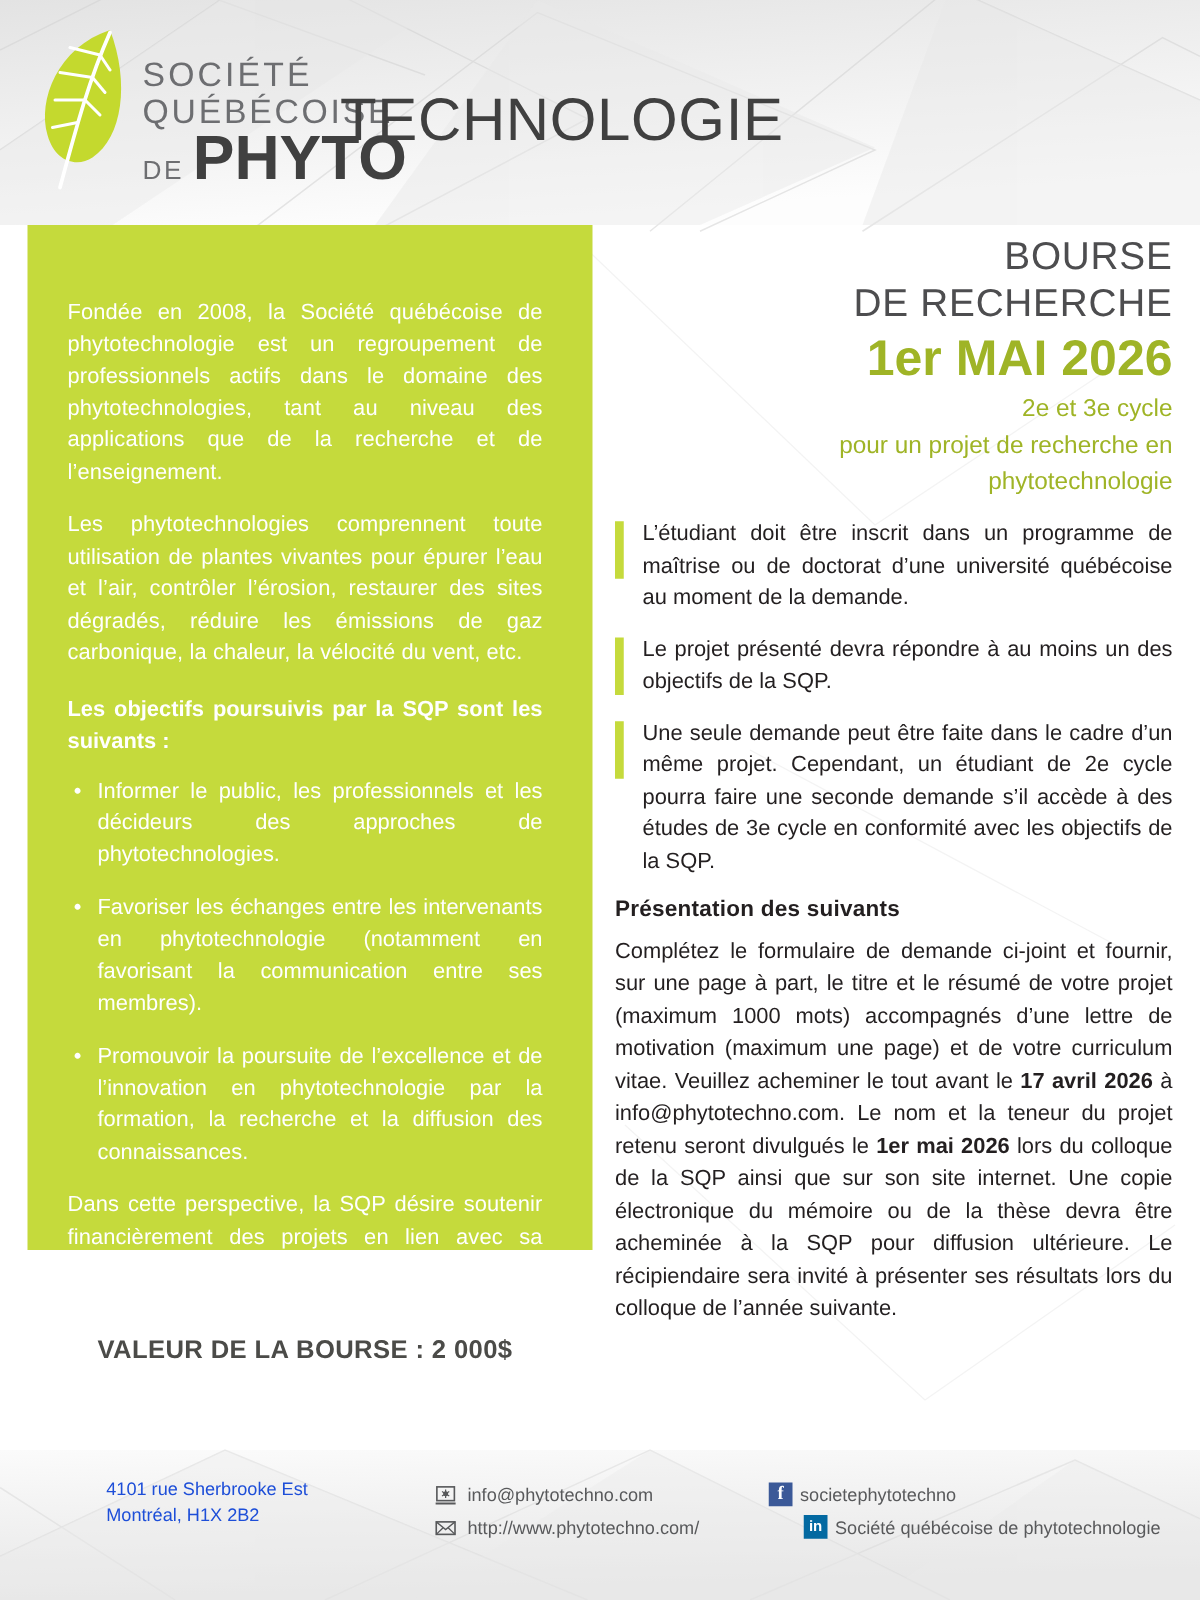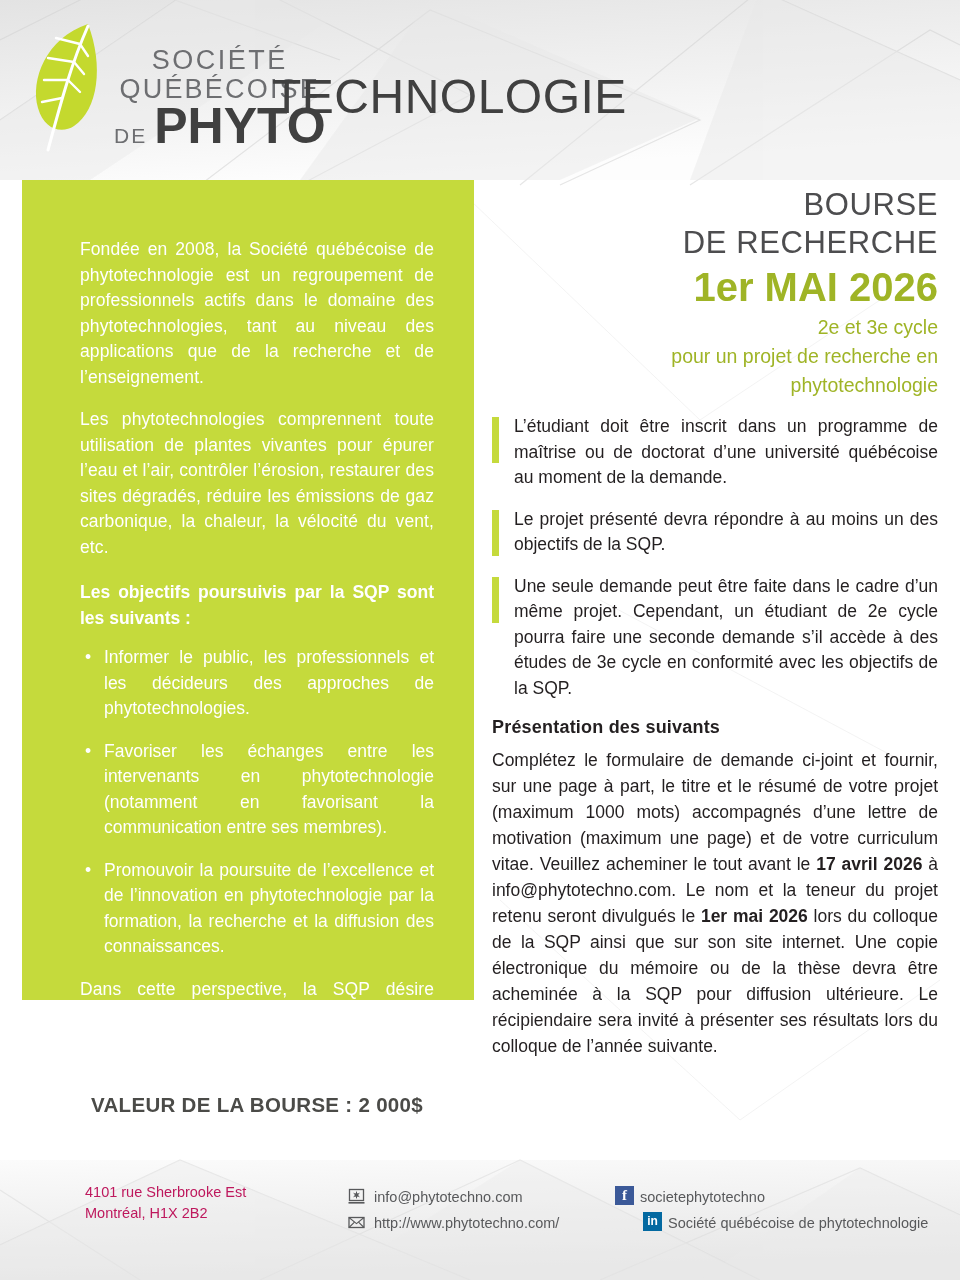--- a/index.html
+++ b/index.html
@@ -27,21 +27,20 @@
     z-index: 0;
   }
 
   
   .header {
     position: absolute;
     top: 0; left: 0;
     width: 960px;
     height: 178px;
     z-index: 2;
-    text-align: center;
   }
   .logo-block {
     position: absolute;
     left: 26px;
     top: 22px;
     display: flex;
     align-items: flex-start;
   }
   .leaf-wrap { width: 92px; height: 132px; position: relative; }
   .logo-text {
@@ -96,21 +95,21 @@
 
   
   .green-panel {
     position: absolute;
     left: 22px;
     top: 180px;
     width: 452px;
     height: 820px;
     background: #c5da3c;
     z-index: 3;
-    padding: 57px 40px 0 58px;
+    padding: 57px 40px 0 32px;
   }
   .gp-para {
     color: #ffffff;
     font-size: 17.5px;
     line-height: 25.5px;
     text-align: justify;
     margin-bottom: 17px;
     letter-spacing: 0.1px;
   }
   .gp-head {
@@ -229,21 +228,21 @@
     height: 110px;
     z-index: 3;
     display: flex;
     align-items: flex-start;
     padding-top: 12px;
   }
   .f-addr {
     position: absolute;
     left: 85px;
     top: 12px;
-    color: #be185d;
+    color: #1d4ed8;
     font-size: 14.5px;
     line-height: 21px;
   }
   .f-contact {
     position: absolute;
     left: 348px;
     top: 11px;
   }
   .f-row {
     display: flex;

